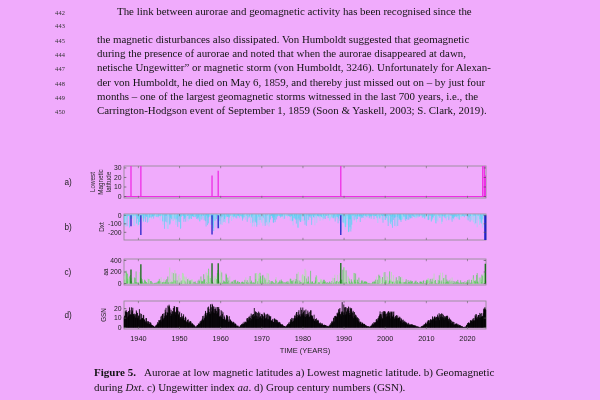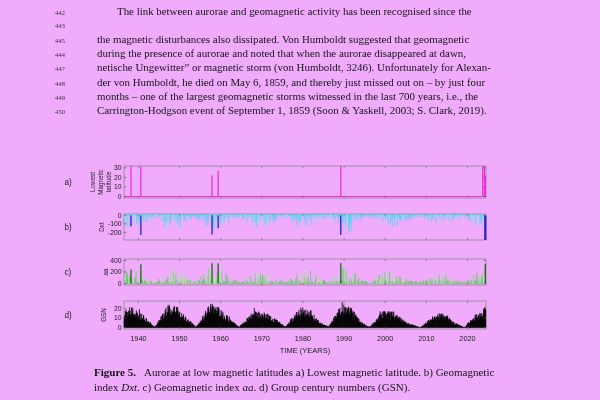--- a/index.html
+++ b/index.html
@@ -221,15 +221,15 @@
       <text x="201.8068181818182" y="191" text-anchor="middle" font-size="7.3">1970</text>
       <text x="242.9431818181818" y="191" text-anchor="middle" font-size="7.3">1980</text>
       <text x="284.07954545454544" y="191" text-anchor="middle" font-size="7.3">1990</text>
       <text x="325.21590909090907" y="191" text-anchor="middle" font-size="7.3">2000</text>
       <text x="366.35227272727275" y="191" text-anchor="middle" font-size="7.3">2010</text>
       <text x="407.4886363636364" y="191" text-anchor="middle" font-size="7.3">2020</text>
       <text x="245" y="203" text-anchor="middle" font-size="7.5">TIME (YEARS)</text>
     </svg>
   <div class="caption" id="caption">
       <div class="capline"><span class="capb">Figure 5.</span><span>Aurorae at low magnetic latitudes a) Lowest magnetic latitude. b) Geomagnetic</span></div>
-      <div class="capline"><span>index </span><span class="capi">Dxt</span><span>. c) Geomagnetic index </span><span class="capi">aa</span><span>. d) Group century numbers (GSN).</span></div>
+      <div class="capline"><span>during </span><span class="capi">Dxt</span><span>. c) Ungewitter index </span><span class="capi">aa</span><span>. d) Group century numbers (GSN).</span></div>
     </div>
 </div>
 
 </body></html>

